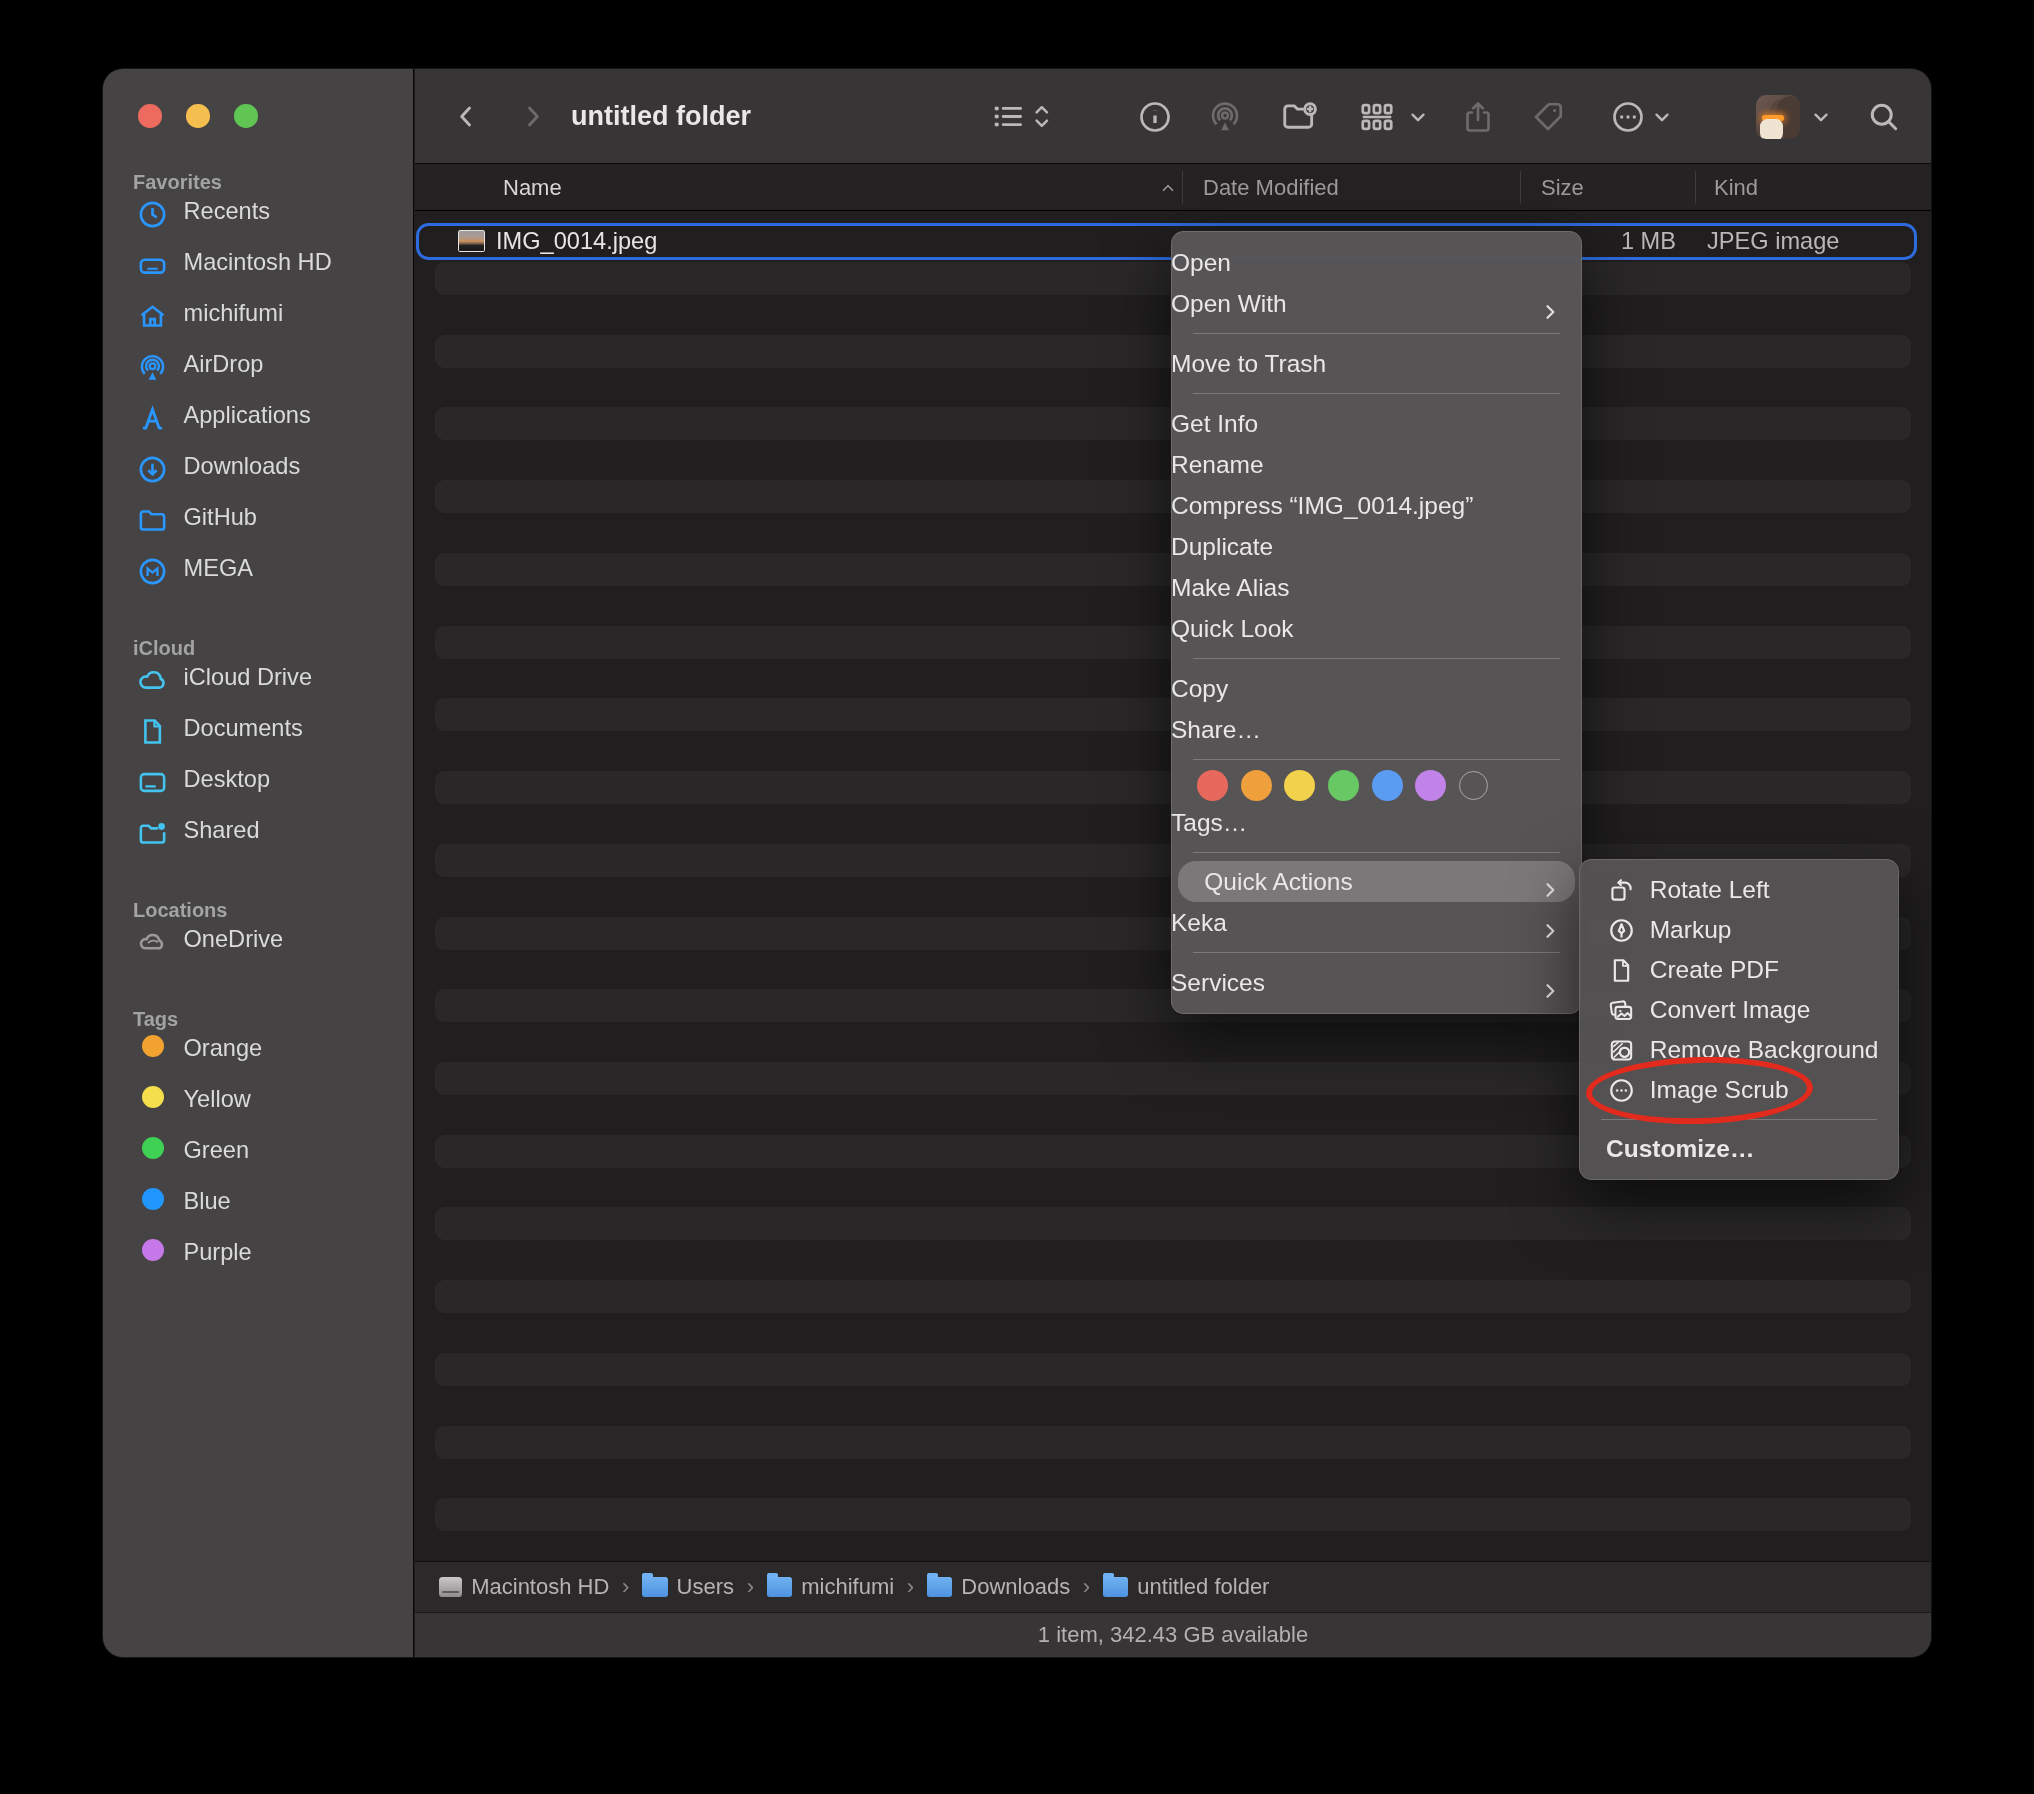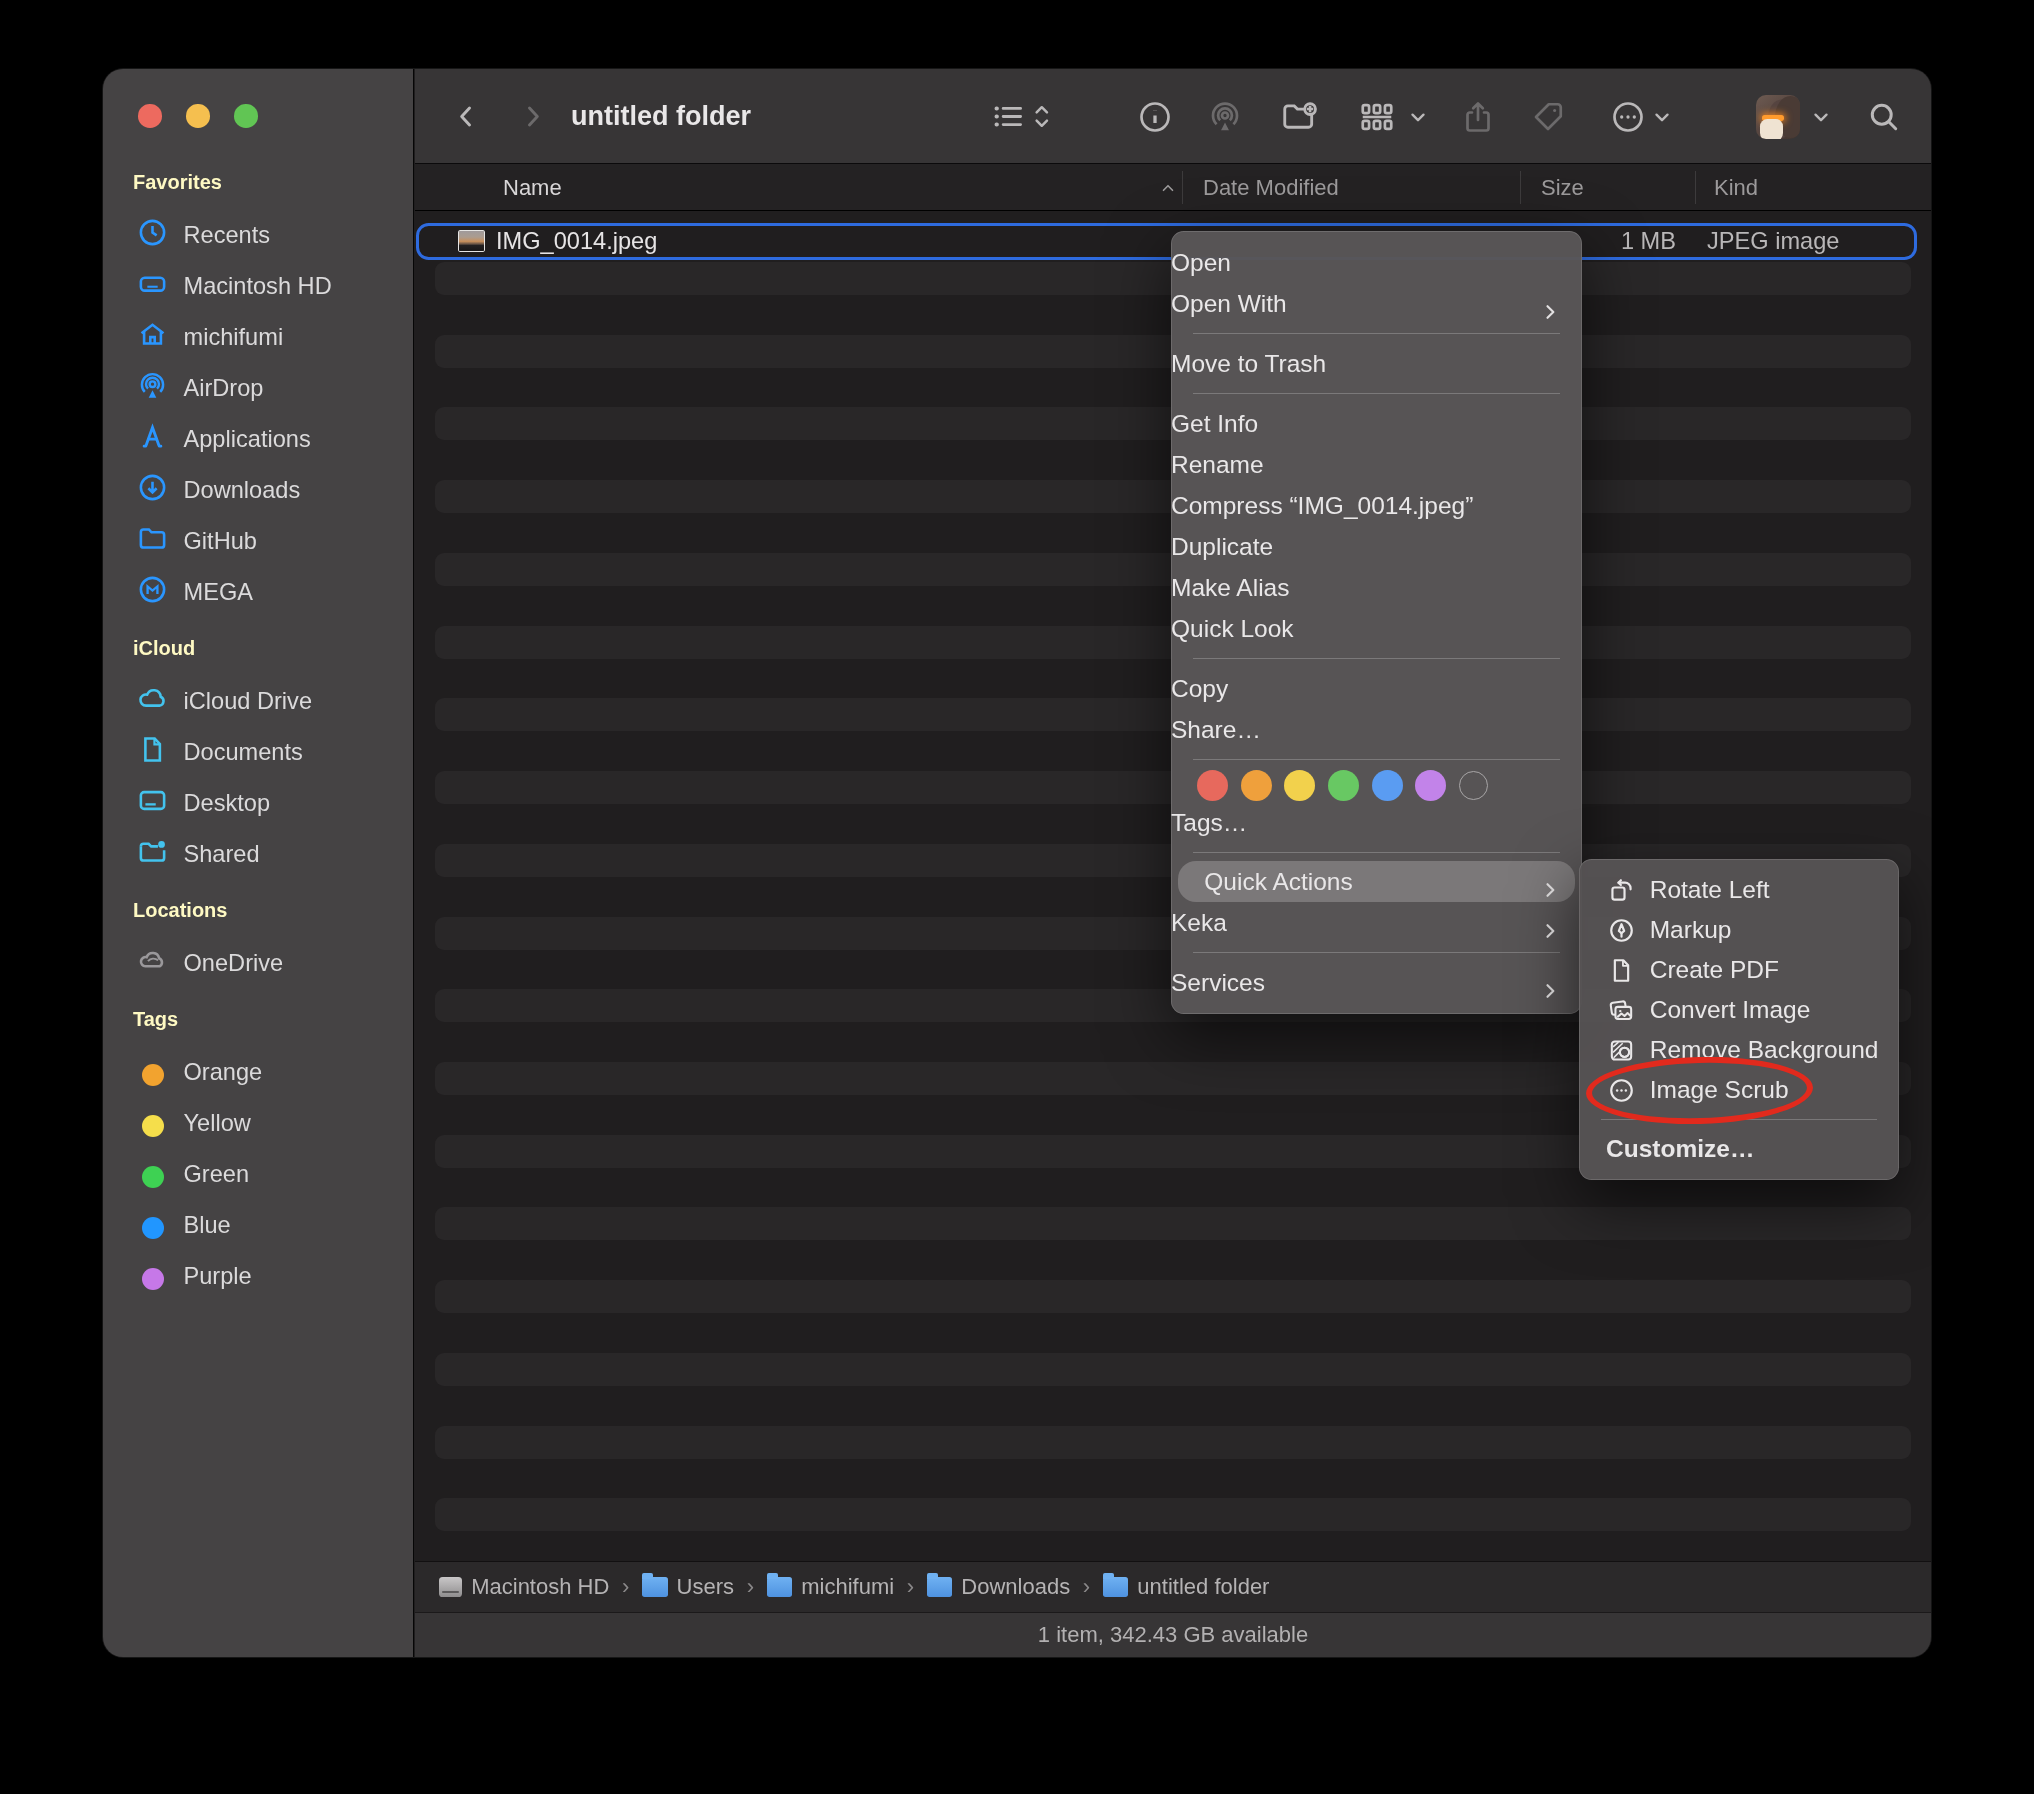--- a/index.html
+++ b/index.html
@@ -10,22 +10,22 @@
   .win { position:absolute; left:103px; top:69px; width:1828px; height:1588px;
          background:#201e1f; border-radius:20px; overflow:hidden;
          box-shadow:0 0 0 0.9px rgba(255,255,255,.09), 0 36px 109px rgba(0,0,0,.8); }
 
   
   .sidebar { position:absolute; left:0; top:0; width:311px; height:1588px;
              background:#454344; border-right:0.9px solid #060606; padding-top:98px; }
   .traffic { position:absolute; top:35px; left:35px; display:flex; gap:24.5px; }
   .light { width:23.6px; height:23.6px; border-radius:50%; }
   .sb-section { margin-bottom:27px; }
-  .sb-head { height:31px; line-height:31px; padding-left:30px; color:#fef9c3; font-size:20px; font-weight:700; }
-  .sb-item { position:relative; height:51px; display:flex; align-items:flex-end; padding-left:33px; color:#dbdadb; font-size:23.6px; }
+  .sb-head { height:31px; line-height:31px; padding-left:30px; color:#a3a3a3; font-size:20px; font-weight:700; }
+  .sb-item { position:relative; height:51px; display:flex; align-items:flex-start; padding-left:33px; color:#dbdadb; font-size:23.6px; }
   .sb-item .ic { width:33px; height:33px; margin-right:14.5px; flex:0 0 33px; display:flex; align-items:center; justify-content:center; }
   .sb-item svg { width:31px; height:31px; }
   .tag-dot { width:22px; height:22px; border-radius:50%; margin:0 20px 0 5.5px; flex:0 0 22px; }
 
   
   .main { position:absolute; left:312px; top:0; width:1516px; height:1588px; background:#201e1f; }
 
   .toolbar { position:absolute; left:0; top:0; width:100%; height:95px; background:#373536; border-bottom:0.9px solid #0b0a0b; }
   .tbtn { position:absolute; top:0; height:95px; display:flex; align-items:center; justify-content:center; }
   .tbtn svg { display:block; }

